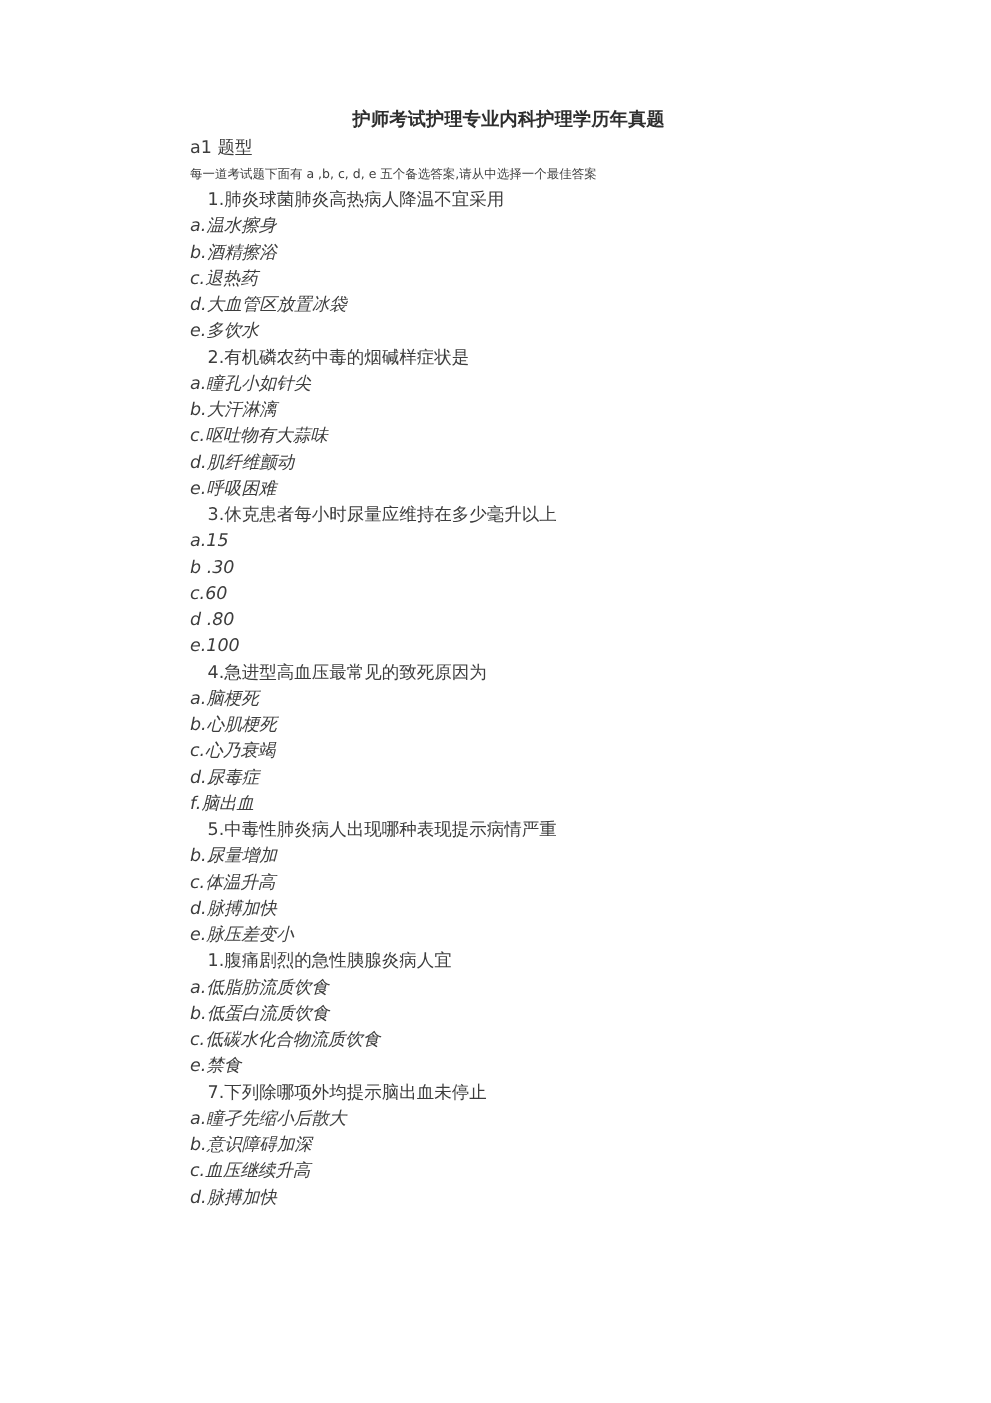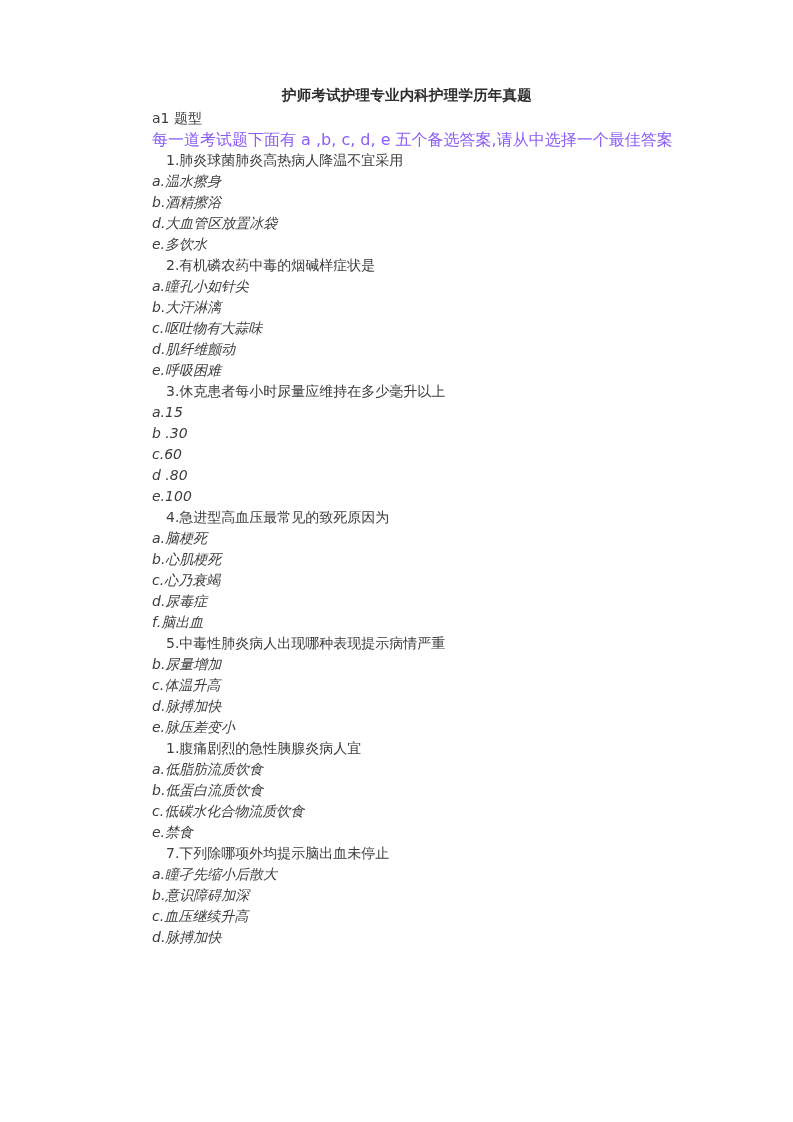--- a/index.html
+++ b/index.html
@@ -36,34 +36,33 @@
 
   .doc-title {
     font-size: 14.5px;
     font-weight: bold;
     text-align: center;
     color: #2e2e2e;
     line-height: 21px;
     margin: 0 0 1px 0;
     letter-spacing: 0.2px;
     white-space: nowrap;
-    font-family: Liberation Mono, monospace;
   }
 
   .section-label {
     font-size: 14px;
     line-height: 21px;
     color: #3d3d3d;
     white-space: nowrap;
   }
 
   .intro-line {
-    font-size: 16px;
+    font-size: 10px;
     line-height: 21px;
-    color: #8b5cf6;
+    color: #404040;
     white-space: nowrap;
   }
 
   .question-block {
     margin: 0;
   }
 
   .question-stem {
     font-size: 14px;
     line-height: 21px;
@@ -90,20 +89,21 @@
 
     <div class="section-label">a1 题型</div>
 
     <div class="intro-line">每一道考试题下面有 a ,b, c, d, e 五个备选答案,请从中选择一个最佳答案</div>
 
     <div id="questions-container">
         <div class="question-block">
           <div class="question-stem">1.肺炎球菌肺炎高热病人降温不宜采用</div>
           <div class="option-line">a.温水擦身</div>
           <div class="option-line">b.酒精擦浴</div>
+          <div class="option-line">c.退热药</div>
           <div class="option-line">d.大血管区放置冰袋</div>
           <div class="option-line">e.多饮水</div>
         </div>
         <div class="question-block">
           <div class="question-stem">2.有机磷农药中毒的烟碱样症状是</div>
           <div class="option-line">a.瞳孔小如针尖</div>
           <div class="option-line">b.大汗淋漓</div>
           <div class="option-line">c.呕吐物有大蒜味</div>
           <div class="option-line">d.肌纤维颤动</div>
           <div class="option-line">e.呼吸困难</div>

